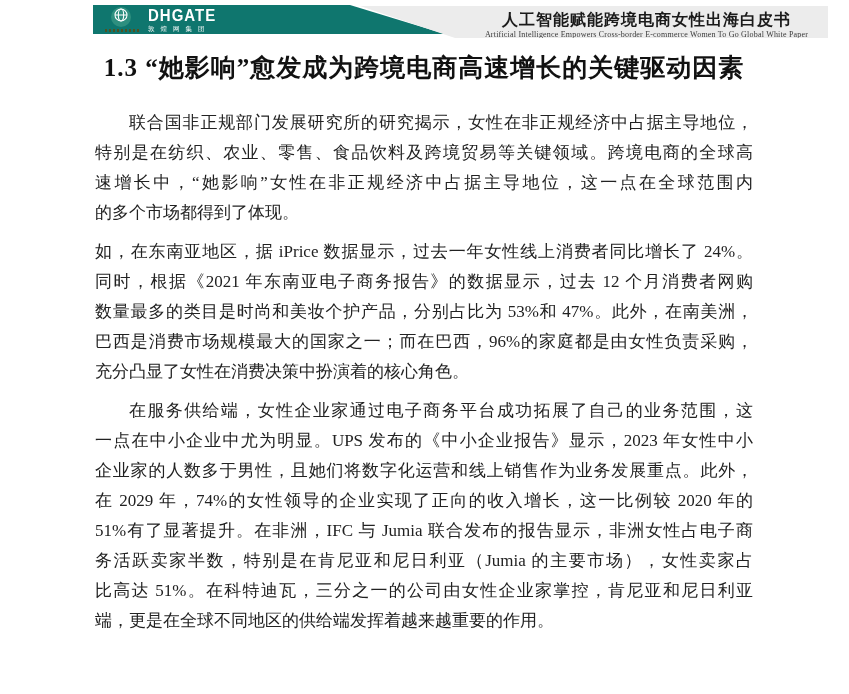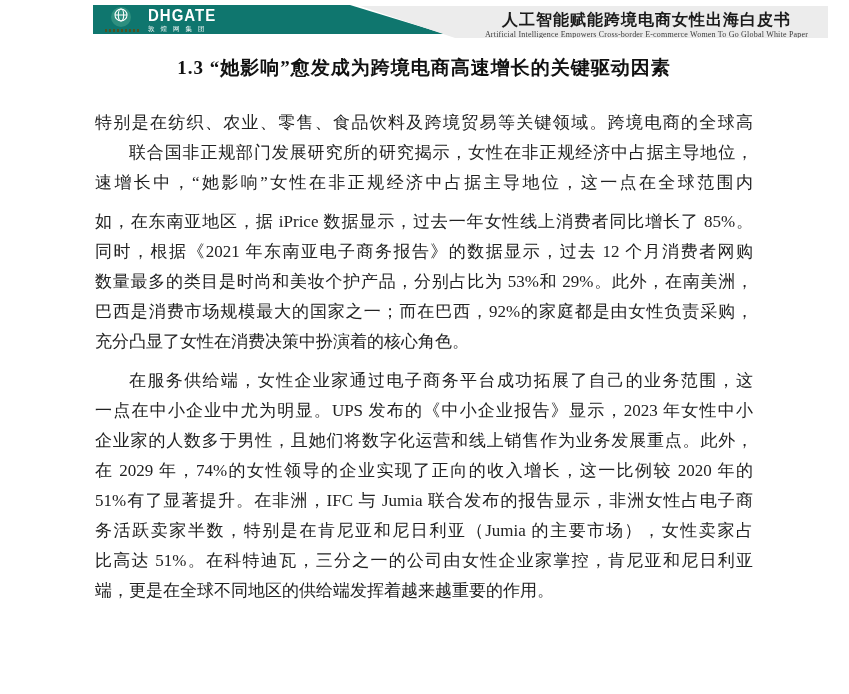--- a/index.html
+++ b/index.html
@@ -44,21 +44,21 @@
     font-weight:bold;font-size:16px;line-height:20px;margin-top:4px;
     color:#1a1a1a;letter-spacing:1px;white-space:nowrap;
   }
   .hdr-title-en{
     font-size:8px;line-height:9px;color:#3a3a3a;white-space:nowrap;letter-spacing:.2px;
   }
   
   .doc{position:absolute;left:95px;top:42px;width:658px;}
   .sec-title{
     margin:12px 0 26px 0;text-align:center;
-    font-size:19px;line-height:28px;font-weight:bold;color:#111;letter-spacing:1px;
+    font-size:25px;line-height:28px;font-weight:bold;color:#111;letter-spacing:1px;
   }
   .para{margin:0 0 9px 0;}
   .line{
     font-size:17px;line-height:30px;height:30px;color:#222;
     white-space:nowrap;overflow:visible;
   }
   .just{white-space:normal;text-align:justify;text-align-last:justify;}
   .indent{text-indent:2em;}
   .last{text-align:left;text-align-last:left;}
 </style>
@@ -87,30 +87,31 @@
       <div class="hdr-title-cn">人工智能赋能跨境电商女性出海白皮书</div>
       <div class="hdr-title-en">Artificial Intelligence Empowers Cross-border E-commerce Women To Go Global White Paper</div>
     </div>
   </div>
 </div>
 
 <div class="doc">
   <h1 class="sec-title">1.3 “她影响”愈发成为跨境电商高速增长的关键驱动因素</h1>
 
   <section class="para">
+    <div class="line just indent">联合国非正规部门发展研究所的研究揭示，女性在非正规经济中占据主导地位，</div>
     <div class="line just">特别是在纺织、农业、零售、食品饮料及跨境贸易等关键领域。跨境电商的全球高</div>
-    <div class="line just indent">联合国非正规部门发展研究所的研究揭示，女性在非正规经济中占据主导地位，</div>
     <div class="line just">速增长中，“她影响”女性在非正规经济中占据主导地位，这一点在全球范围内</div>
+    <div class="line last">的多个市场都得到了体现。</div>
   </section>
 
   <section class="para">
-    <div class="line just">如，在东南亚地区，据 iPrice 数据显示，过去一年女性线上消费者同比增长了 85%。</div>
+    <div class="line just">如，在东南亚地区，据 iPrice 数据显示，过去一年女性线上消费者同比增长了 24%。</div>
     <div class="line just">同时，根据《2021 年东南亚电子商务报告》的数据显示，过去 12 个月消费者网购</div>
-    <div class="line just">数量最多的类目是时尚和美妆个护产品，分别占比为 53%和 29%。此外，在南美洲，</div>
-    <div class="line just">巴西是消费市场规模最大的国家之一；而在巴西，92%的家庭都是由女性负责采购，</div>
+    <div class="line just">数量最多的类目是时尚和美妆个护产品，分别占比为 53%和 47%。此外，在南美洲，</div>
+    <div class="line just">巴西是消费市场规模最大的国家之一；而在巴西，96%的家庭都是由女性负责采购，</div>
     <div class="line last">充分凸显了女性在消费决策中扮演着的核心角色。</div>
   </section>
 
   <section class="para">
     <div class="line just indent">在服务供给端，女性企业家通过电子商务平台成功拓展了自己的业务范围，这</div>
     <div class="line just">一点在中小企业中尤为明显。UPS 发布的《中小企业报告》显示，2023 年女性中小</div>
     <div class="line just">企业家的人数多于男性，且她们将数字化运营和线上销售作为业务发展重点。此外，</div>
     <div class="line just">在 2029 年，74%的女性领导的企业实现了正向的收入增长，这一比例较 2020 年的</div>
     <div class="line just">51%有了显著提升。在非洲，IFC 与 Jumia 联合发布的报告显示，非洲女性占电子商</div>
     <div class="line just">务活跃卖家半数，特别是在肯尼亚和尼日利亚（Jumia 的主要市场），女性卖家占</div>

